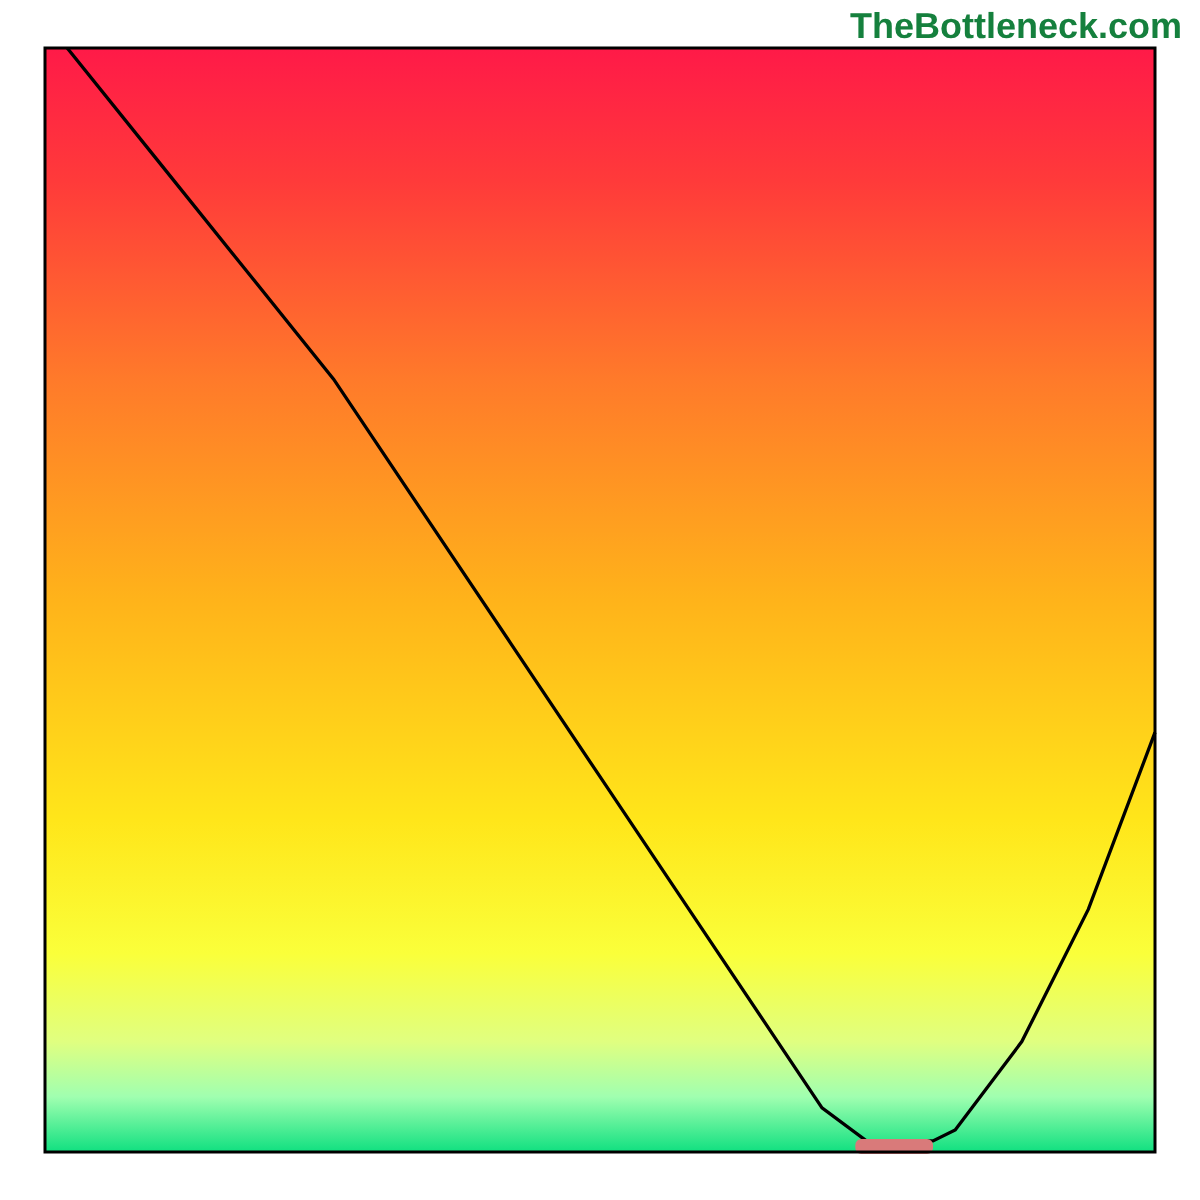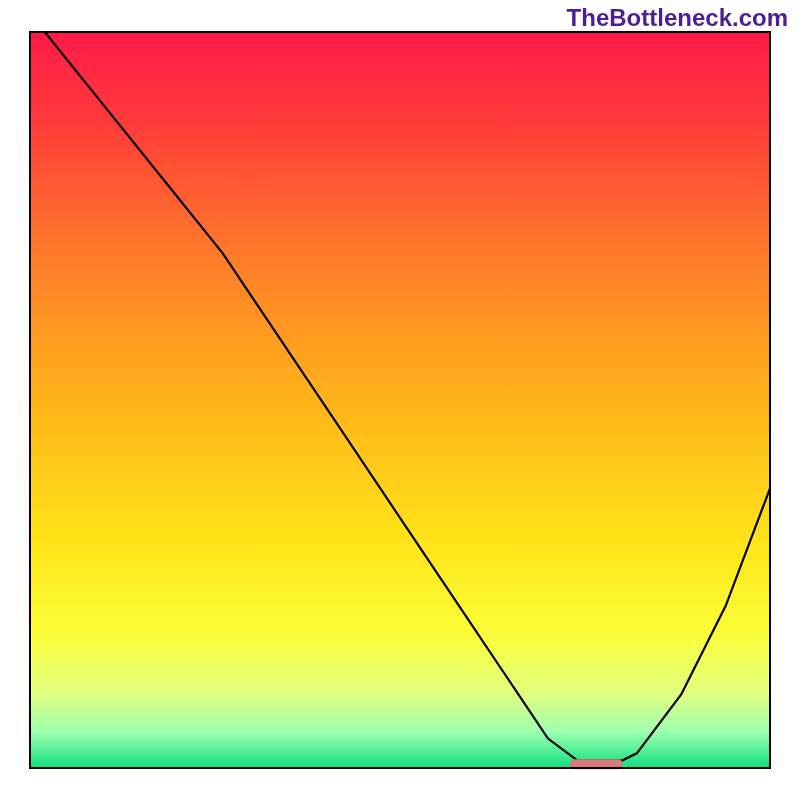--- a/index.html
+++ b/index.html
@@ -15,21 +15,21 @@
     width: 800px;
     height: 800px;
   }
   .watermark {
     position: absolute;
     top: 4px;
     right: 12px;
     font-family: Arial, Helvetica, sans-serif;
     font-size: 24px;
     font-weight: bold;
-    color: #4c1d95;
+    color: #15803d;
     letter-spacing: 0px;
     user-select: none;
   }
   svg.plot {
     position: absolute;
     left: 0;
     top: 0;
     width: 800px;
     height: 800px;
     display: block;

